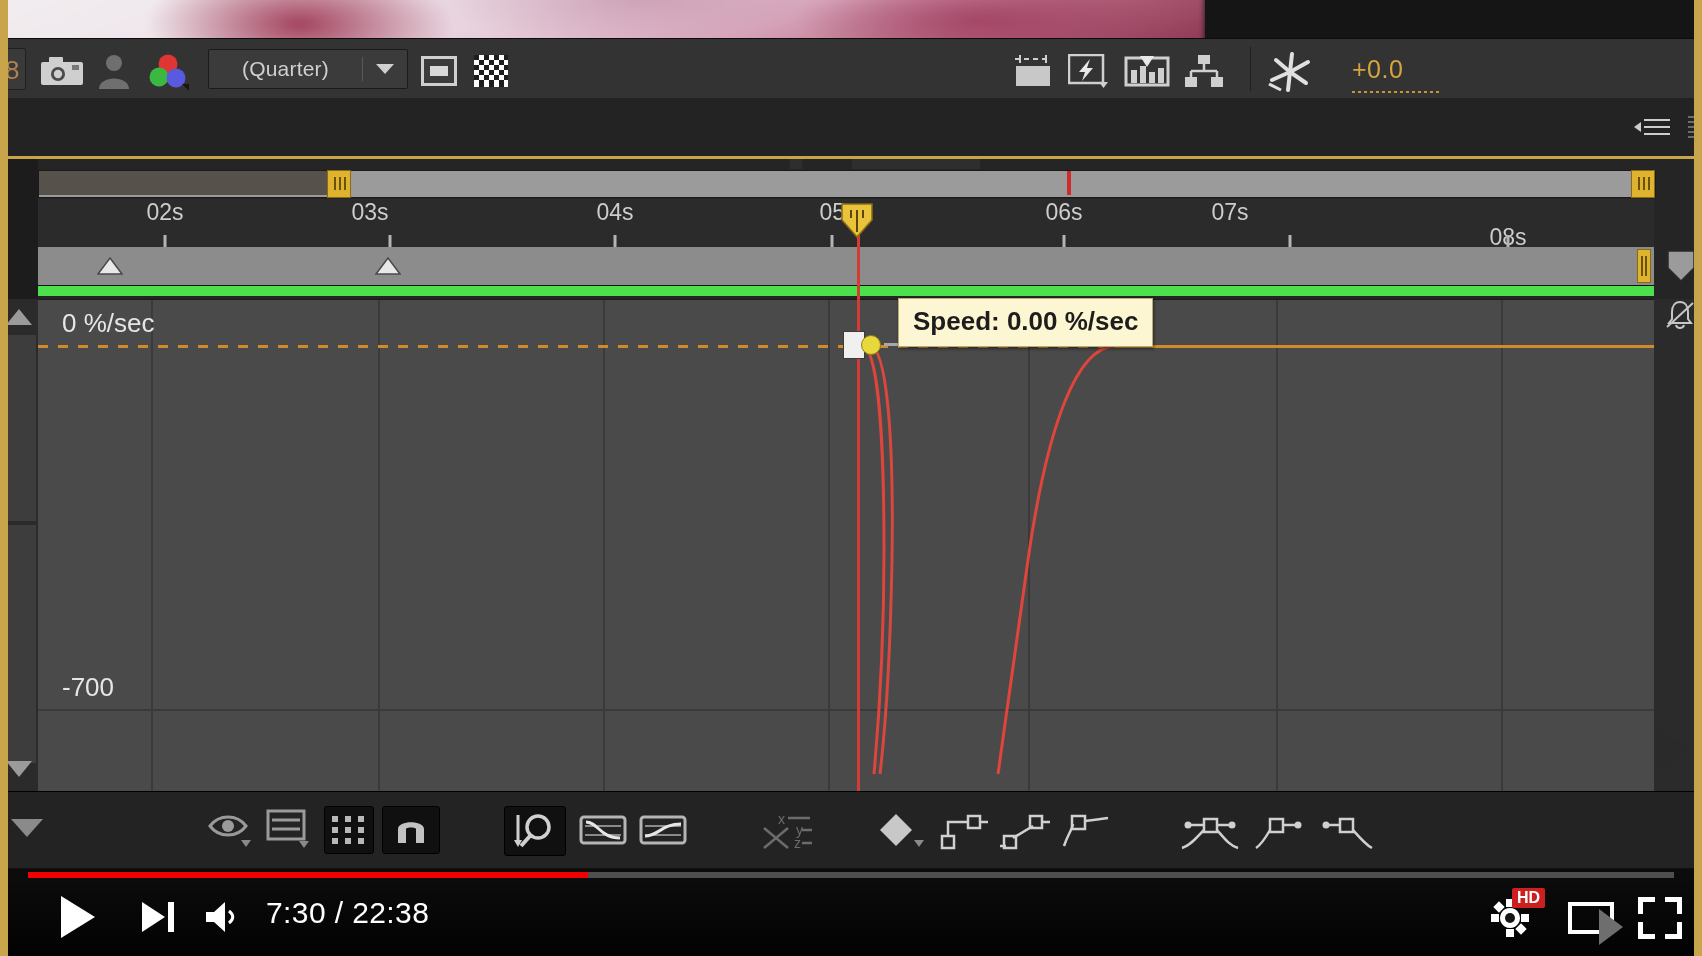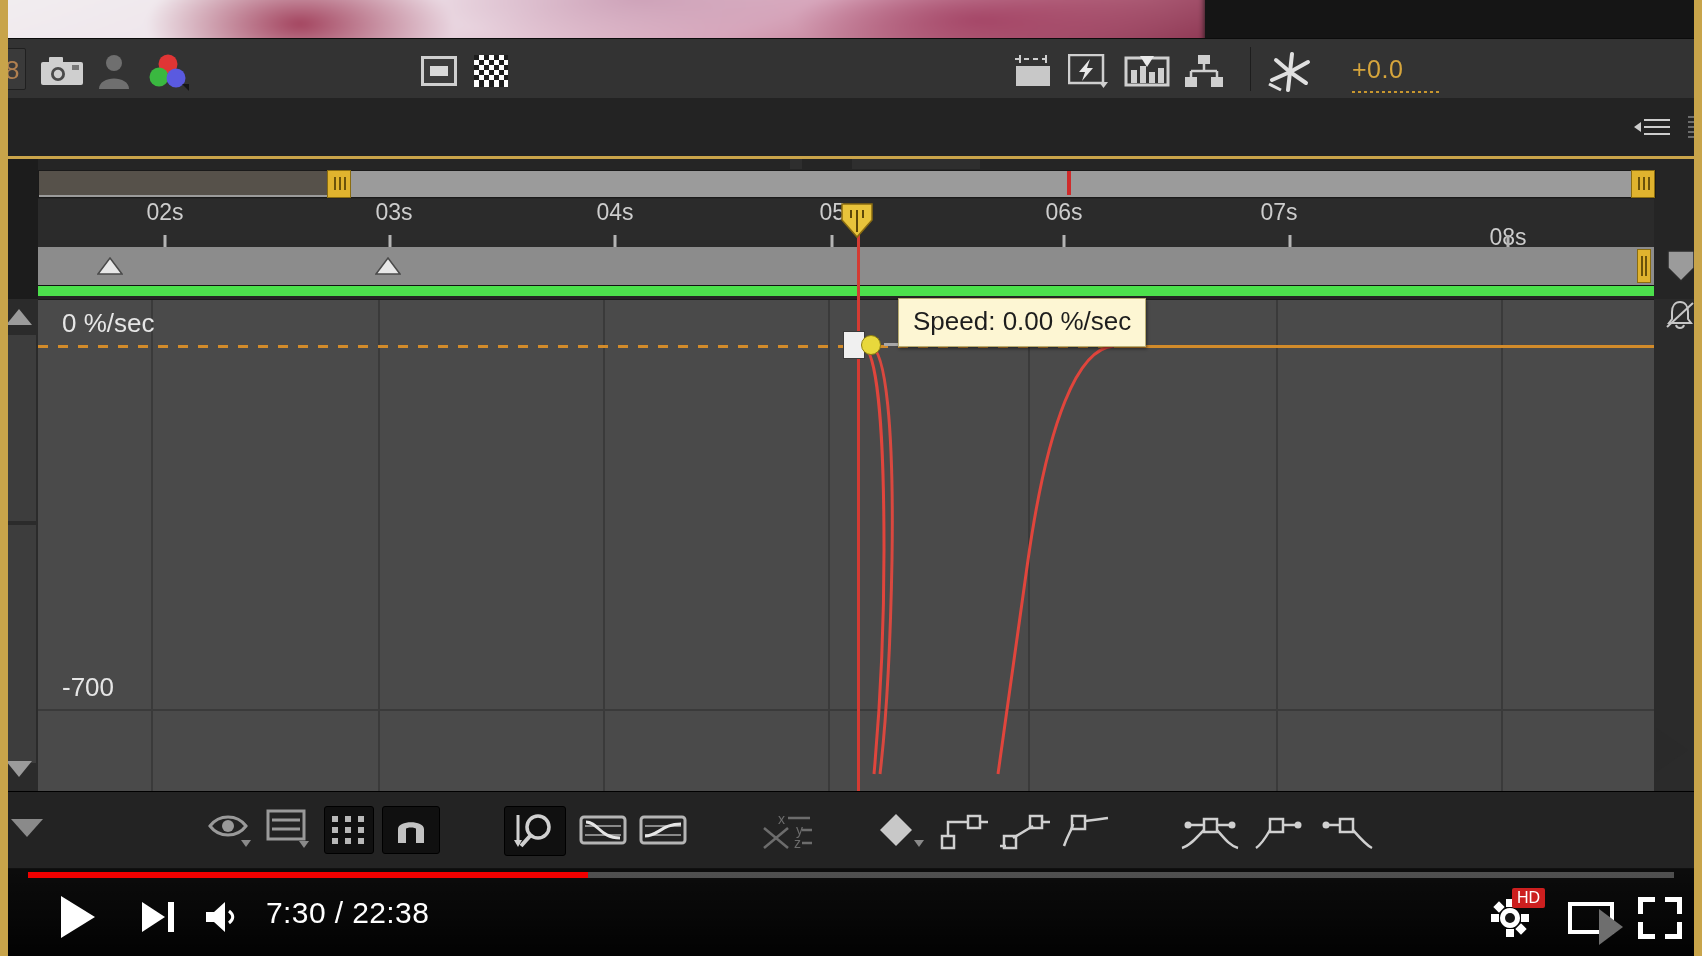--- a/index.html
+++ b/index.html
@@ -101,35 +101,35 @@
   .playhead-head{position:absolute;width:34px;height:40px;}
 
   
   .kf-square{position:absolute;width:20px;height:26px;background:#f0f0f0;border:1px solid #3b3b3b;}
   .kf-circle{position:absolute;width:18px;height:18px;border-radius:50%;background:#e8d83c;border:1px solid #8f7f0e;}
   .kf-dash{position:absolute;width:14px;height:3px;background:#a8a8a8;}
 
   
   .tooltip{position:absolute;background:#fdf6d3;border:1px solid #b9ad72;padding:6px 14px 8px 14px;
     box-shadow:1px 2px 3px rgba(0,0,0,.45);}
-  .tt-row{color:#1d1d1d;font-size:26px;line-height:1.27;white-space:nowrap;}
+  .tt-row{color:#1d1d1d;font-size:26px;line-height:1.27;white-space:nowrap;font-weight:bold;}
 
   
   .g-toolbar{position:absolute;left:0;top:791px;width:1702px;height:77px;background:#232323;border-top:1px solid #000;}
   .gt-icon{position:absolute;display:flex;align-items:center;justify-content:center;}
   .gt-pressed{background:#101010;border:1px solid #000;border-radius:3px;}
 
   
   .player{position:absolute;left:0;top:868px;width:1702px;height:88px;
     background:linear-gradient(to bottom,rgba(0,0,0,.55),rgba(0,0,0,.92));}
   .progress-track{position:absolute;left:28px;top:4px;width:1646px;height:6px;background:rgba(255,255,255,.28);}
   .progress-played{position:absolute;left:0;top:0;height:6px;background:#f00000;}
   .pctrl{position:absolute;display:flex;align-items:center;justify-content:center;}
   .time-txt{position:absolute;color:#fff;font-size:30px;letter-spacing:.4px;white-space:nowrap;}
-  .hd-badge{position:absolute;background:#cc1f1f;color:#fff;font-size:16px;font-weight:normal;
+  .hd-badge{position:absolute;background:#cc1f1f;color:#fff;font-size:16px;font-weight:bold;
     padding:1px 5px;border-radius:2px;line-height:1.15;}
 
   .yb-border-left{position:absolute;left:0;top:0;width:8px;height:956px;background:#c8a44a;}
   .yb-border-right{position:absolute;right:0;top:0;width:8px;height:956px;background:#c8a44a;}
 </style>
 </head>
 <body>
 
 <div id="root">
 
@@ -163,20 +163,27 @@
 
     <div class="icon-btn" style="left:145px;top:14px;width:48px;height:38px;">
       <svg width="48" height="38" viewBox="0 0 48 38">
         <circle cx="23" cy="11" r="9.5" fill="#e03535"></circle>
         <circle cx="14" cy="24" r="9.5" fill="#3ab840"></circle>
         <circle cx="31" cy="25" r="9.5" fill="#5a5ae0"></circle>
         <path d="M37 31 L44 31 L44 38 Z" fill="#161616"></path>
       </svg>
     </div>
 
+    <div class="dropdown" style="left:208px;top:10px;width:198px;">
+      <span class="dd-label">(Quarter)</span>
+      <span class="dd-div"></span>
+      <span class="dd-arrow">
+          <i class="caret"></i>
+        </span>
+    </div>
 
     <div class="icon-btn" style="left:420px;top:16px;width:38px;height:32px;">
       <svg width="38" height="32" viewBox="0 0 38 32">
         <rect x="1" y="1" width="36" height="30" fill="#cfcfcf"></rect>
         <rect x="4" y="4" width="30" height="24" fill="#3b3b3b"></rect>
         <rect x="10" y="11" width="18" height="10" fill="#d8d8d8"></rect>
       </svg>
     </div>
 
     <div class="icon-btn" style="left:474px;top:16px;width:34px;height:32px;">
@@ -298,33 +305,33 @@
         <i style="left:6px;"></i>
           <i style="left:11px;"></i>
           <i style="left:16px;"></i>
       </div>
     </div>
 
     <div class="ruler">
       <span class="tick-label" style="left:127px;">02s</span>
       <span class="tick-mark" style="left:127px;"></span>
 
-      <span class="tick-label" style="left:356px;">03s</span>
+      <span class="tick-label" style="left:332px;">03s</span>
       <span class="tick-mark" style="left:352px;"></span>
 
       <span class="tick-label" style="left:577px;">04s</span>
       <span class="tick-mark" style="left:577px;"></span>
 
       <span class="tick-label" style="left:800px;">05s</span>
       <span class="tick-mark" style="left:794px;"></span>
 
       <span class="tick-label" style="left:1026px;">06s</span>
       <span class="tick-mark" style="left:1026px;"></span>
 
-      <span class="tick-label" style="left:1241px;">07s</span>
+      <span class="tick-label" style="left:1192px;">07s</span>
       <span class="tick-mark" style="left:1252px;"></span>
 
       <span class="tick-label" style="left:1470px;margin-top:25px;">08s</span>
       <span class="tick-mark" style="left:1470px;"></span>
     </div>
 
     <div class="kf-strip">
       <span class="kf-hold" style="left:72px;">
         <svg width="26" height="18" viewBox="0 0 26 18">
             <path d="M13 1 L25 17 L1 17 Z" fill="#e8e8e8" stroke="#4a4a4a" stroke-width="1.5"></path>

